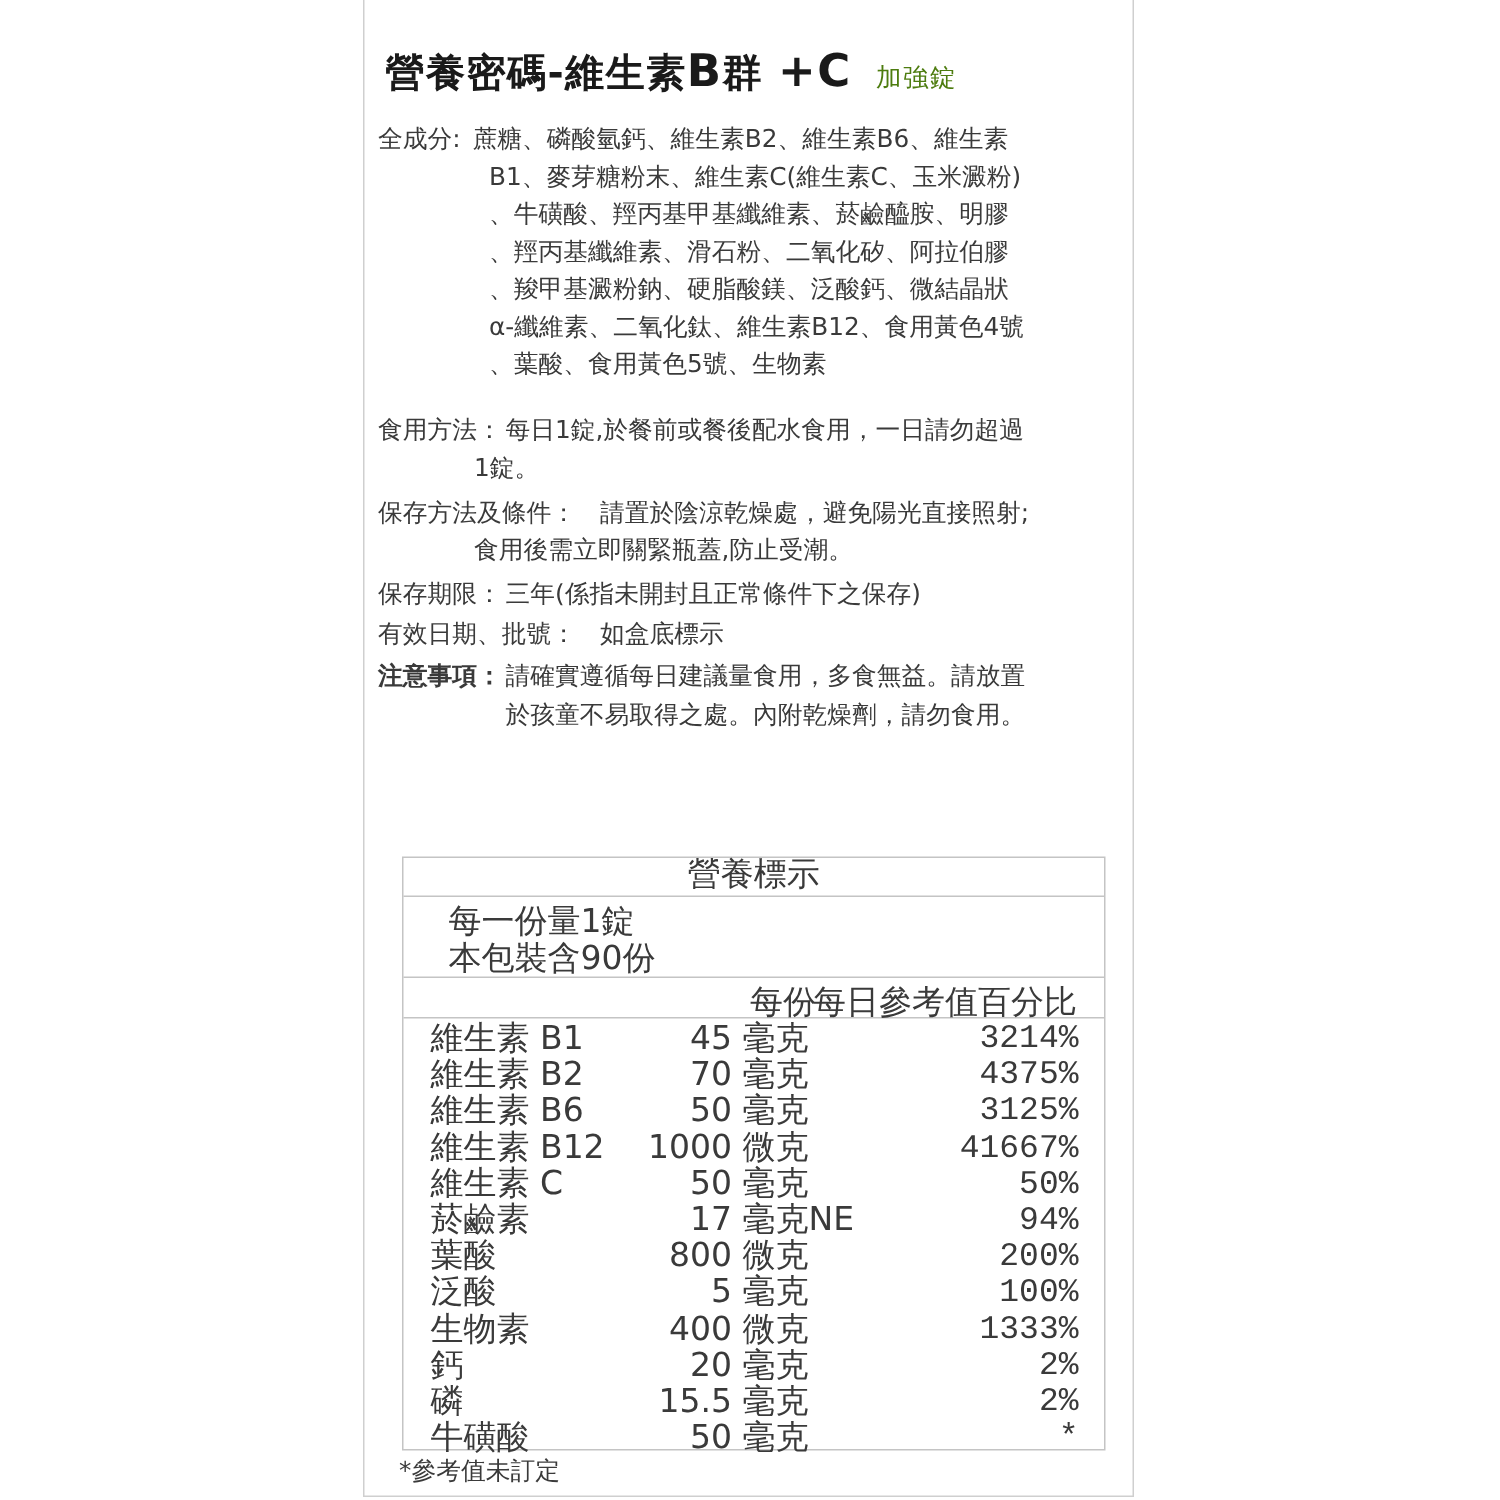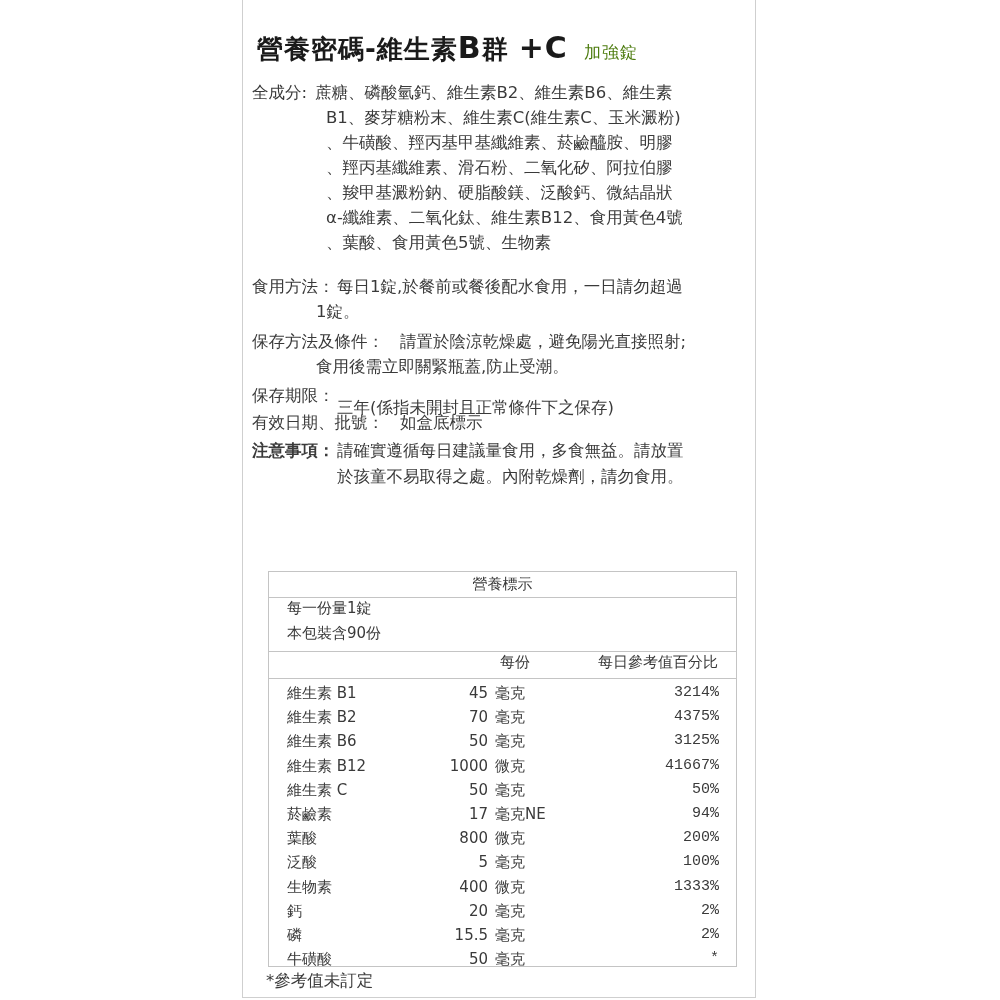--- a/index.html
+++ b/index.html
@@ -8,26 +8,26 @@
   .frame { position: absolute; left: 242px; top: -2px; width: 514px; height: 1000px;
            border: 1px solid #cfcfcf; box-sizing: border-box; background: #fff; }
   .title { position: absolute; left: 257px; top: 30px; font-size: 26px; font-weight: bold;
            color: #1a1a1a; letter-spacing: 1px; white-space: nowrap; }
   .title .big { font-size: 30px; }
   .title .sub { font-size: 17px; font-weight: normal; margin-left: 6px; color: #4d7c0f; }
   .body-text { position: absolute; left: 252px; font-size: 16.5px; color: #3a3a3a;
                white-space: nowrap; line-height: 25px; }
   .row { position: absolute; left: 0; white-space: nowrap; }
   .ntable { position: absolute; left: 268px; top: 571px; width: 469px; height: 396px;
-            border: 1px solid #c4c4c4; box-sizing: border-box; font-size: 15px; color: #3a3a3a; }
+            border: 1px solid #c4c4c4; box-sizing: border-box; font-size: 22px; color: #3a3a3a; }
   .nt-title { position: absolute; left: 0; top: 0; width: 100%; height: 25px;
               border-bottom: 1px solid #c4c4c4; text-align: center; line-height: 24px; }
   .nt-serving { position: absolute; left: 0; top: 25px; width: 100%; height: 54px;
                 border-bottom: 1px solid #c4c4c4; }
-  .nt-serving div { position: absolute; left: 18px; }
+  .nt-serving div { position: absolute; left: 30px; }
   .nt-head { position: absolute; left: 0; top: 79px; width: 100%; height: 27px;
              border-bottom: 1px solid #c4c4c4; }
   .nt-head .h1 { position: absolute; left: 231px; top: 2px; }
   .nt-head .h2 { position: absolute; right: 18px; top: 2px; }
   .nt-body { position: absolute; left: 0; top: 109px; width: 100%; }
   .nrow { position: relative; height: 24.2px; line-height: 24px; }
   .nrow .name { position: absolute; left: 18px; }
   .nrow .amt { position: absolute; right: 248px; text-align: right; }
   .nrow .unit { position: absolute; left: 226px; text-align: center; }
   .nrow .pct { position: absolute; right: 17px; text-align: right; font-family: Liberation Mono, monospace; }
@@ -62,21 +62,21 @@
 </div>
 
 <div class="body-text" style="top:329px;">
   <div class="row" style="top:0;">保存方法及條件：</div>
   <div class="row" style="top:0;left:148px;">請置於陰涼乾燥處，避免陽光直接照射;</div>
   <div class="row" style="top:25px;left:64px;">食用後需立即關緊瓶蓋,防止受潮。</div>
 </div>
 
 <div class="body-text" style="top:383px;">
   <div class="row" style="top:0;">保存期限：</div>
-  <div class="row" style="top:12px;left:85px;">三年(係指未開封且正常條件下之保存)</div>
+  <div class="row" style="top:0;left:85px;">三年(係指未開封且正常條件下之保存)</div>
 </div>
 
 <div class="body-text" style="top:410px;">
   <div class="row" style="top:0;">有效日期、批號：</div>
   <div class="row" style="top:0;left:148px;">如盒底標示</div>
 </div>
 
 <div class="body-text" style="top:438px;">
   <div class="row" style="top:0;font-weight:bold;">注意事項：</div>
   <div class="row" style="top:0;left:85px;">請確實遵循每日建議量食用，多食無益。請放置</div>

